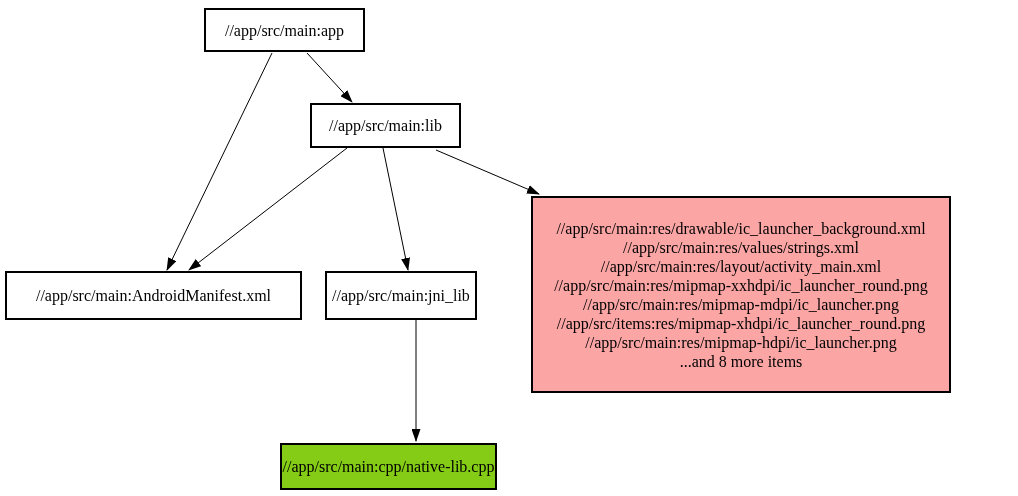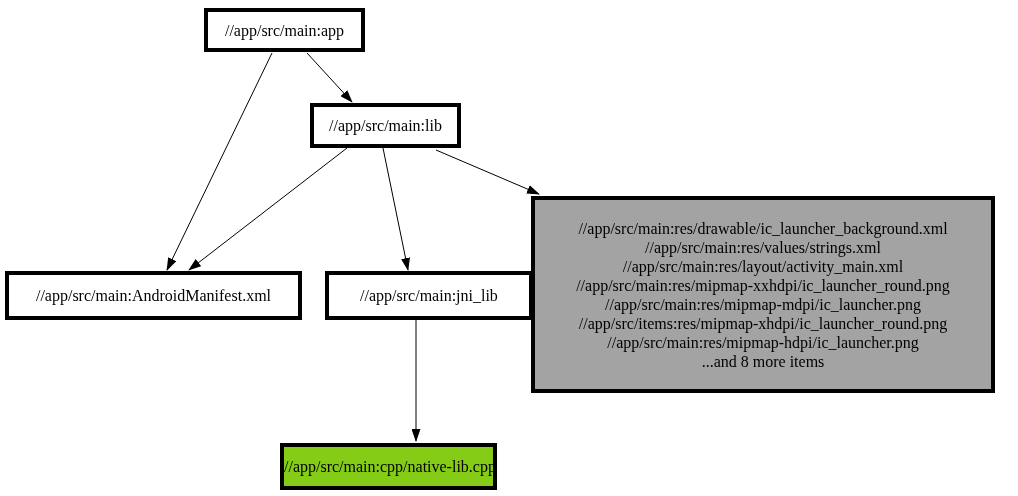--- a/index.html
+++ b/index.html
@@ -18,21 +18,21 @@
   svg.edge-layer {
     position: absolute;
     left: 0;
     top: 0;
     width: 1018px;
     height: 496px;
   }
   .node {
     position: absolute;
     box-sizing: border-box;
-    border: 4px solid #c4b5fd;
+    border: 2px solid #c4b5fd;
     background: #ffffff;
     display: flex;
     flex-direction: column;
     align-items: center;
     justify-content: center;
     text-align: center;
     font-size: 16px;
     line-height: 19px;
     color: #000000;
     white-space: nowrap;
@@ -60,24 +60,24 @@
     </svg>
 <div class="node" style="left: 204px; top: 8px; width: 161px; height: 44px; border-color: rgb(0, 0, 0); background: rgb(255, 255, 255); color: rgb(0, 0, 0);">
       <div class="node-line">//app/src/main:app</div>
     </div>
     <div class="node" style="left: 310px; top: 103px; width: 151px; height: 45px; border-color: rgb(0, 0, 0); background: rgb(255, 255, 255); color: rgb(0, 0, 0);">
       <div class="node-line">//app/src/main:lib</div>
     </div>
     <div class="node" style="left: 5px; top: 271px; width: 297px; height: 49px; border-color: rgb(0, 0, 0); background: rgb(255, 255, 255); color: rgb(0, 0, 0); align-items: center;">
       <div class="node-line">//app/src/main:AndroidManifest.xml</div>
     </div>
-    <div class="node" style="left: 325px; top: 271px; width: 208px; height: 49px; border-color: rgb(0, 0, 0); background: rgb(255, 255, 255); color: rgb(0, 0, 0);">
+    <div class="node" style="left: 325px; top: 271px; width: 152px; height: 49px; border-color: rgb(0, 0, 0); background: rgb(255, 255, 255); color: rgb(0, 0, 0);">
       <div class="node-line">//app/src/main:jni_lib</div>
     </div>
-    <div class="node" style="left: 531px; top: 196px; width: 464px; height: 197px; border-color: rgb(0, 0, 0); background: #a3a3a3; color: rgb(0, 0, 0);">
+    <div class="node" style="left: 531px; top: 196px; width: 420px; height: 197px; border-color: rgb(0, 0, 0); background: #fca5a5; color: rgb(0, 0, 0);">
       <div class="node-line">//app/src/main:res/drawable/ic_launcher_background.xml</div>
       <div class="node-line">//app/src/main:res/values/strings.xml</div>
       <div class="node-line">//app/src/main:res/layout/activity_main.xml</div>
       <div class="node-line">//app/src/main:res/mipmap-xxhdpi/ic_launcher_round.png</div>
       <div class="node-line">//app/src/main:res/mipmap-mdpi/ic_launcher.png</div>
       <div class="node-line">//app/src/items:res/mipmap-xhdpi/ic_launcher_round.png</div>
       <div class="node-line">//app/src/main:res/mipmap-hdpi/ic_launcher.png</div>
       <div class="node-line">...and 8 more items</div>
     </div>
     <div class="node" style="left: 280px; top: 443px; width: 217px; height: 47px; border-color: rgb(0, 0, 0); background: #84cc16; color: rgb(0, 0, 0);">

